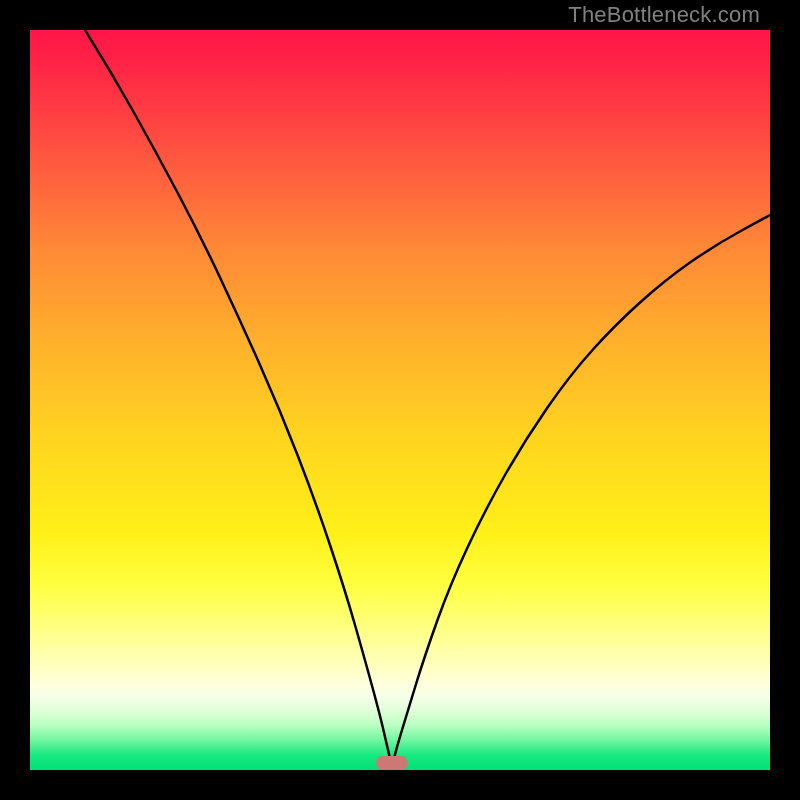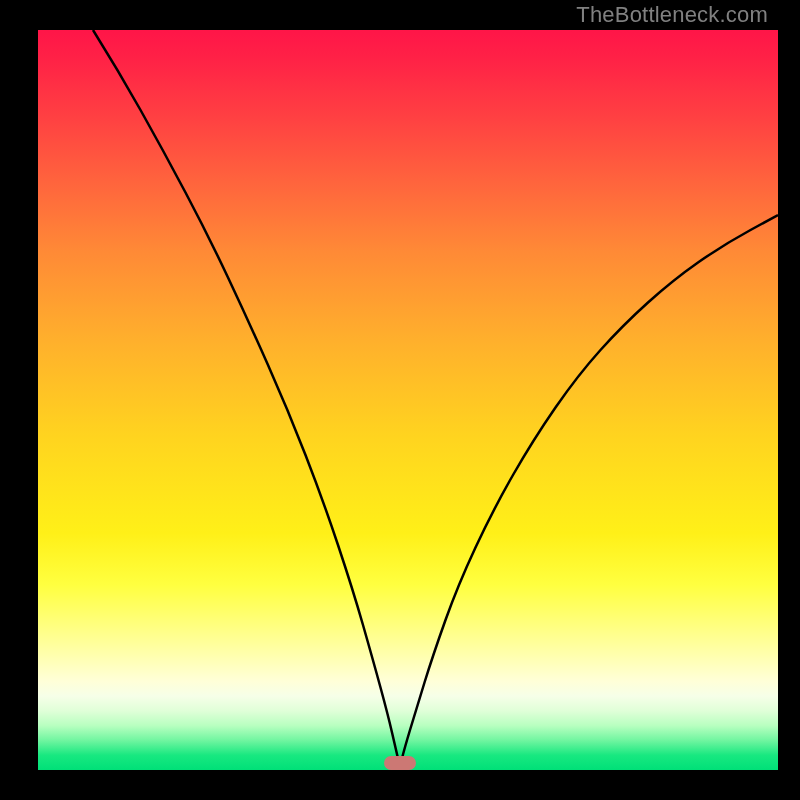--- a/index.html
+++ b/index.html
@@ -7,21 +7,21 @@
     padding: 0;
     width: 800px;
     height: 800px;
     background: #000;
     overflow: hidden;
     font-family: Arial, Helvetica, sans-serif;
   }
   .frame {
     position: absolute;
     top: 0;
-    left: 8px;
+    left: 0;
     width: 772px;
     height: 800px;
     background: #000;
     text-decoration: underline;
   }
   .plot-area {
     position: absolute;
     top: 30px;
     left: 30px;
     width: 740px;

